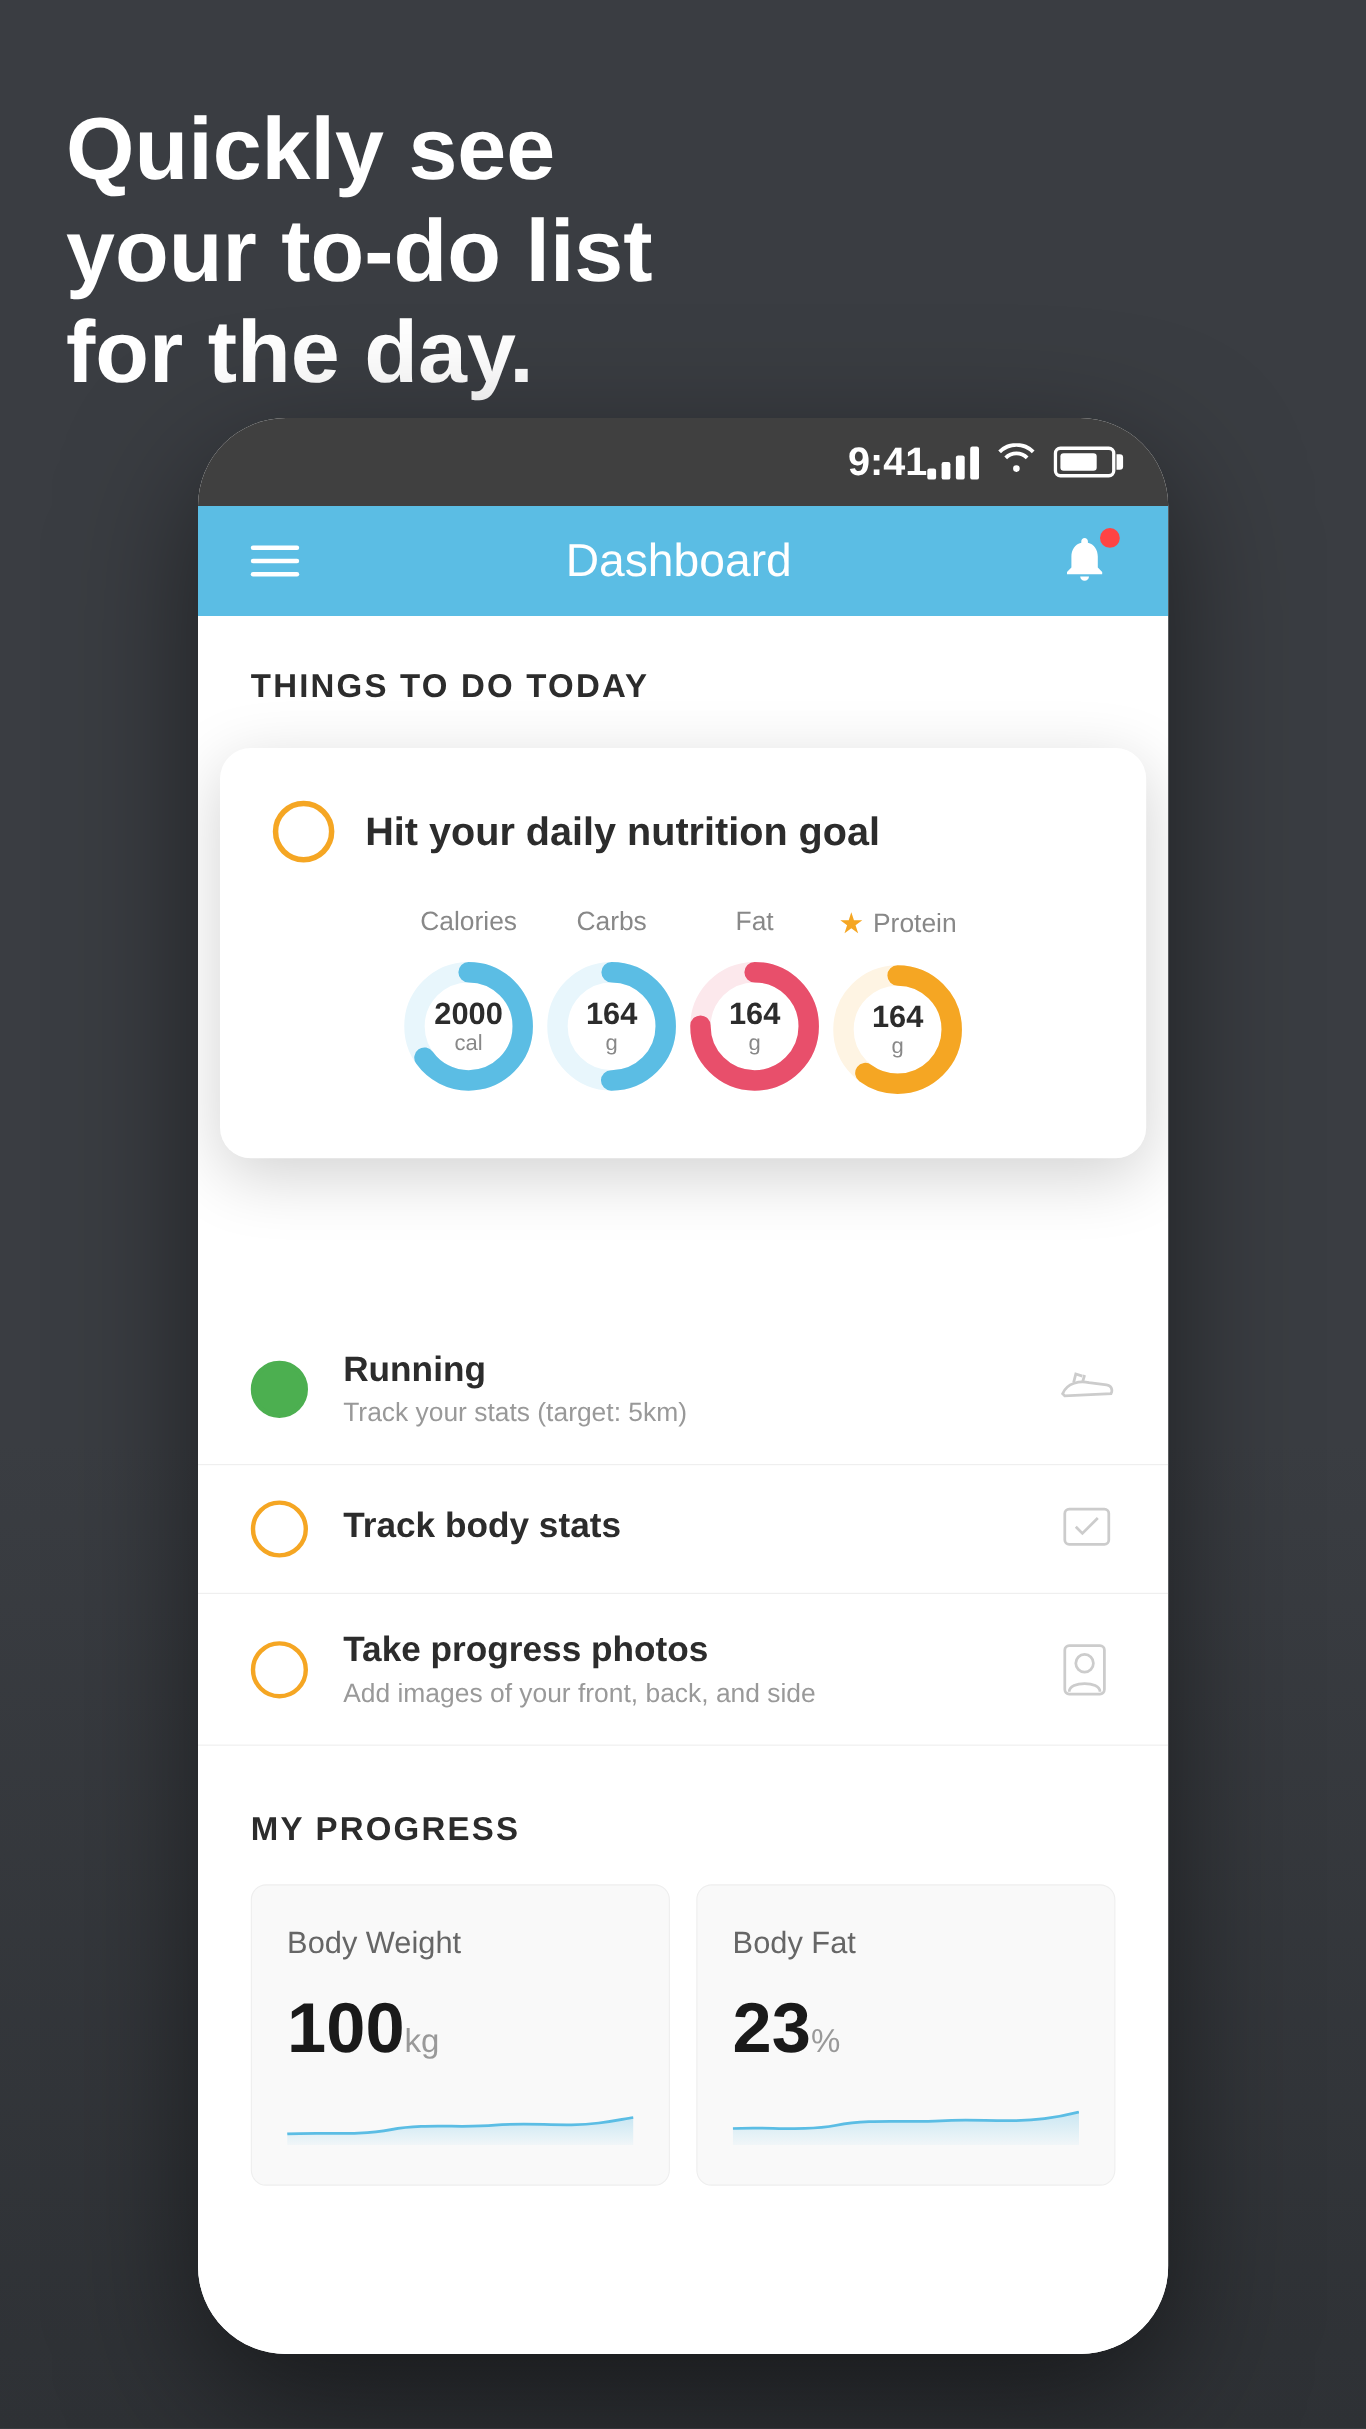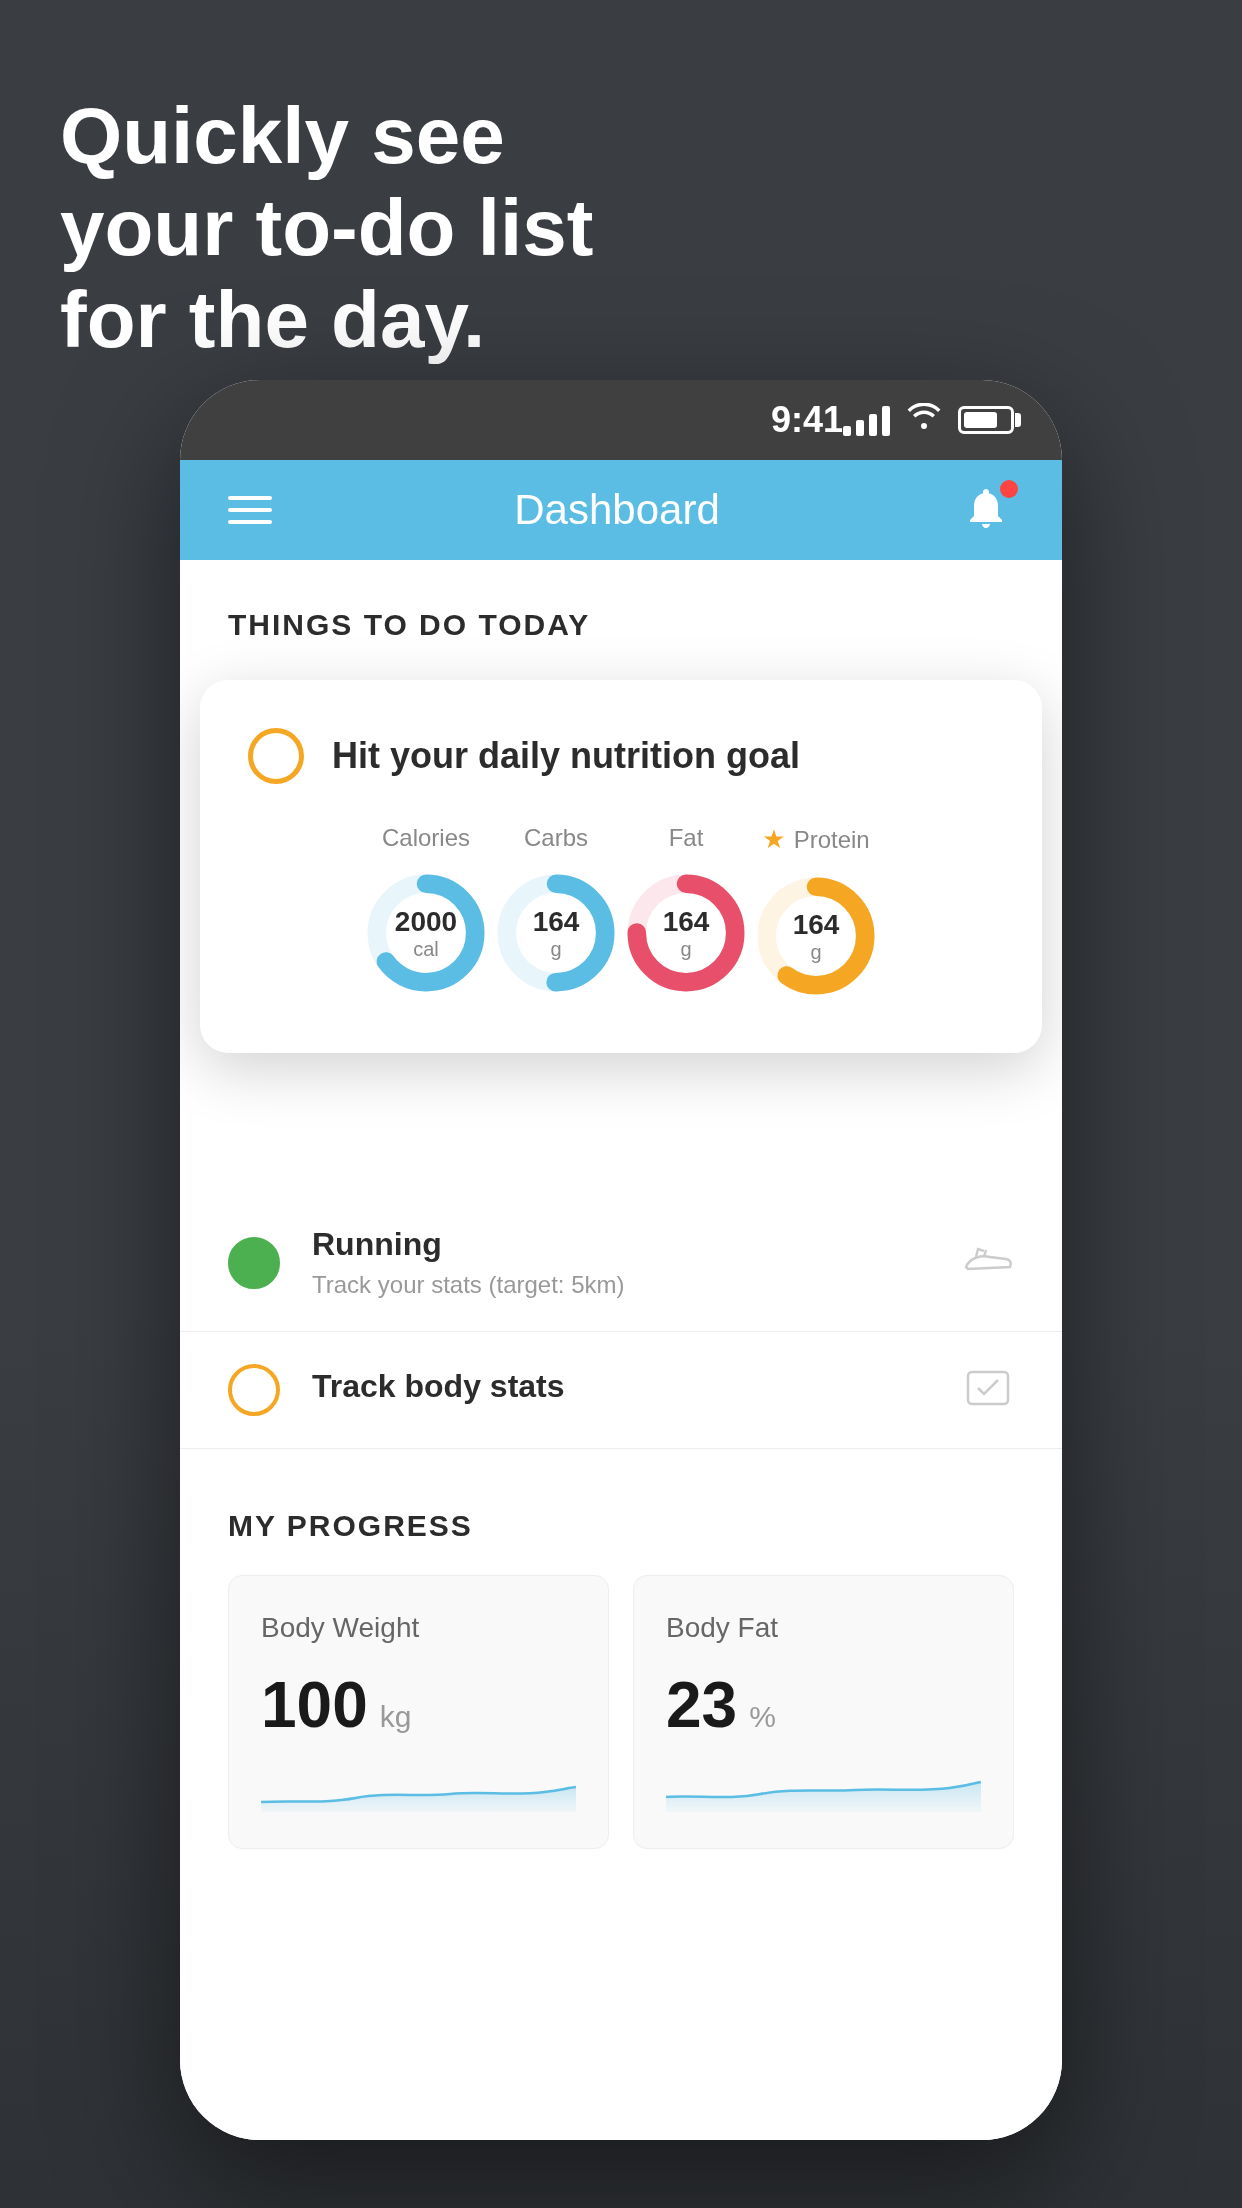--- a/index.html
+++ b/index.html
@@ -330,21 +330,20 @@
 
     .progress-card-title {
       font-size: 28px;
       color: #666;
       margin-bottom: 24px;
     }
 
     .progress-value-row {
       display: flex;
       align-items: baseline;
-      gap: 12px;
       margin-bottom: 20px;
     }
 
     .progress-value {
       font-size: 64px;
       font-weight: 800;
       color: #1a1a1a;
     }
 
     .progress-unit {
@@ -516,20 +515,34 @@
           <div class="todo-title">Track body stats</div>
         </div>
         <div class="todo-icon">
           <svg width="52" height="48" viewBox="0 0 52 48" fill="none" stroke="#ccc" stroke-width="2.5">
             <rect x="6" y="8" width="40" height="32" rx="4"></rect>
             <path d="M16 24 L22 30 L36 16"></path>
           </svg>
         </div>
       </div>
 
+      <div class="todo-item">
+        <div class="todo-circle yellow"></div>
+        <div class="todo-text">
+          <div class="todo-title">Take progress photos</div>
+          <div class="todo-subtitle">Add images of your front, back, and side</div>
+        </div>
+        <div class="todo-icon">
+          <svg width="48" height="52" viewBox="0 0 48 52" fill="none" stroke="#ccc" stroke-width="2.5">
+            <rect x="6" y="4" width="36" height="44" rx="4"></rect>
+            <circle cx="24" cy="20" r="8"></circle>
+            <path d="M10 46 C10 36, 38 36, 38 46"></path>
+          </svg>
+        </div>
+      </div>
 
     </div>
 
     <div class="progress-section">
       <div class="progress-heading">MY PROGRESS</div>
       <div class="progress-cards">
 
         <div class="progress-card">
           <div class="progress-card-title">Body Weight</div>
           <div class="progress-value-row">

